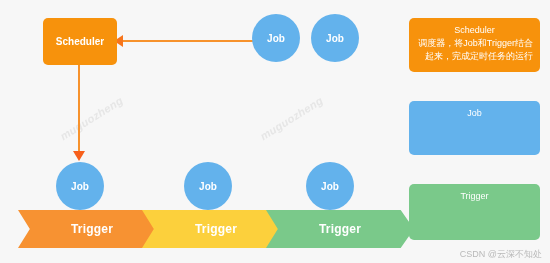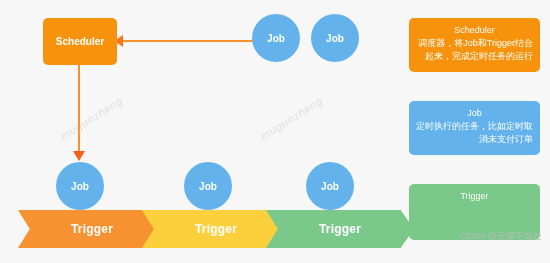--- a/index.html
+++ b/index.html
@@ -29,21 +29,21 @@
     white-space: nowrap;
     user-select: none;
     pointer-events: none;
   }
   .wm-a { left: 58px;  top: 132px; }
   .wm-b { left: 258px; top: 132px; }
 
   .wm-footer {
     position: absolute;
     right: 8px;
-    bottom: 20px;
+    bottom: 2px;
     color: #b9b9b9;
     font-size: 9px;
     white-space: nowrap;
     user-select: none;
   }
 
   
   .scheduler-box {
     position: absolute;
     left: 43px;
@@ -211,21 +211,20 @@
     <span>Trigger</span>
   </div>
 
   <div class="panel panel-scheduler">
     <div class="p-title">Scheduler</div>
     <div class="p-desc">调度器，将Job和Trigger结合起来，完成定时任务的运行</div>
   </div>
 
   <div class="panel panel-job">
     <div class="p-title">Job</div>
-    <div class="p-desc">定时执行的任务，比如定时取消未支付订单</div>
   </div>
 
   <div class="panel panel-trigger">
     <div class="p-title">Trigger</div>
   </div>
 
   <div class="wm-footer">CSDN @云深不知处</div>
 </div>
 
 </body></html>

